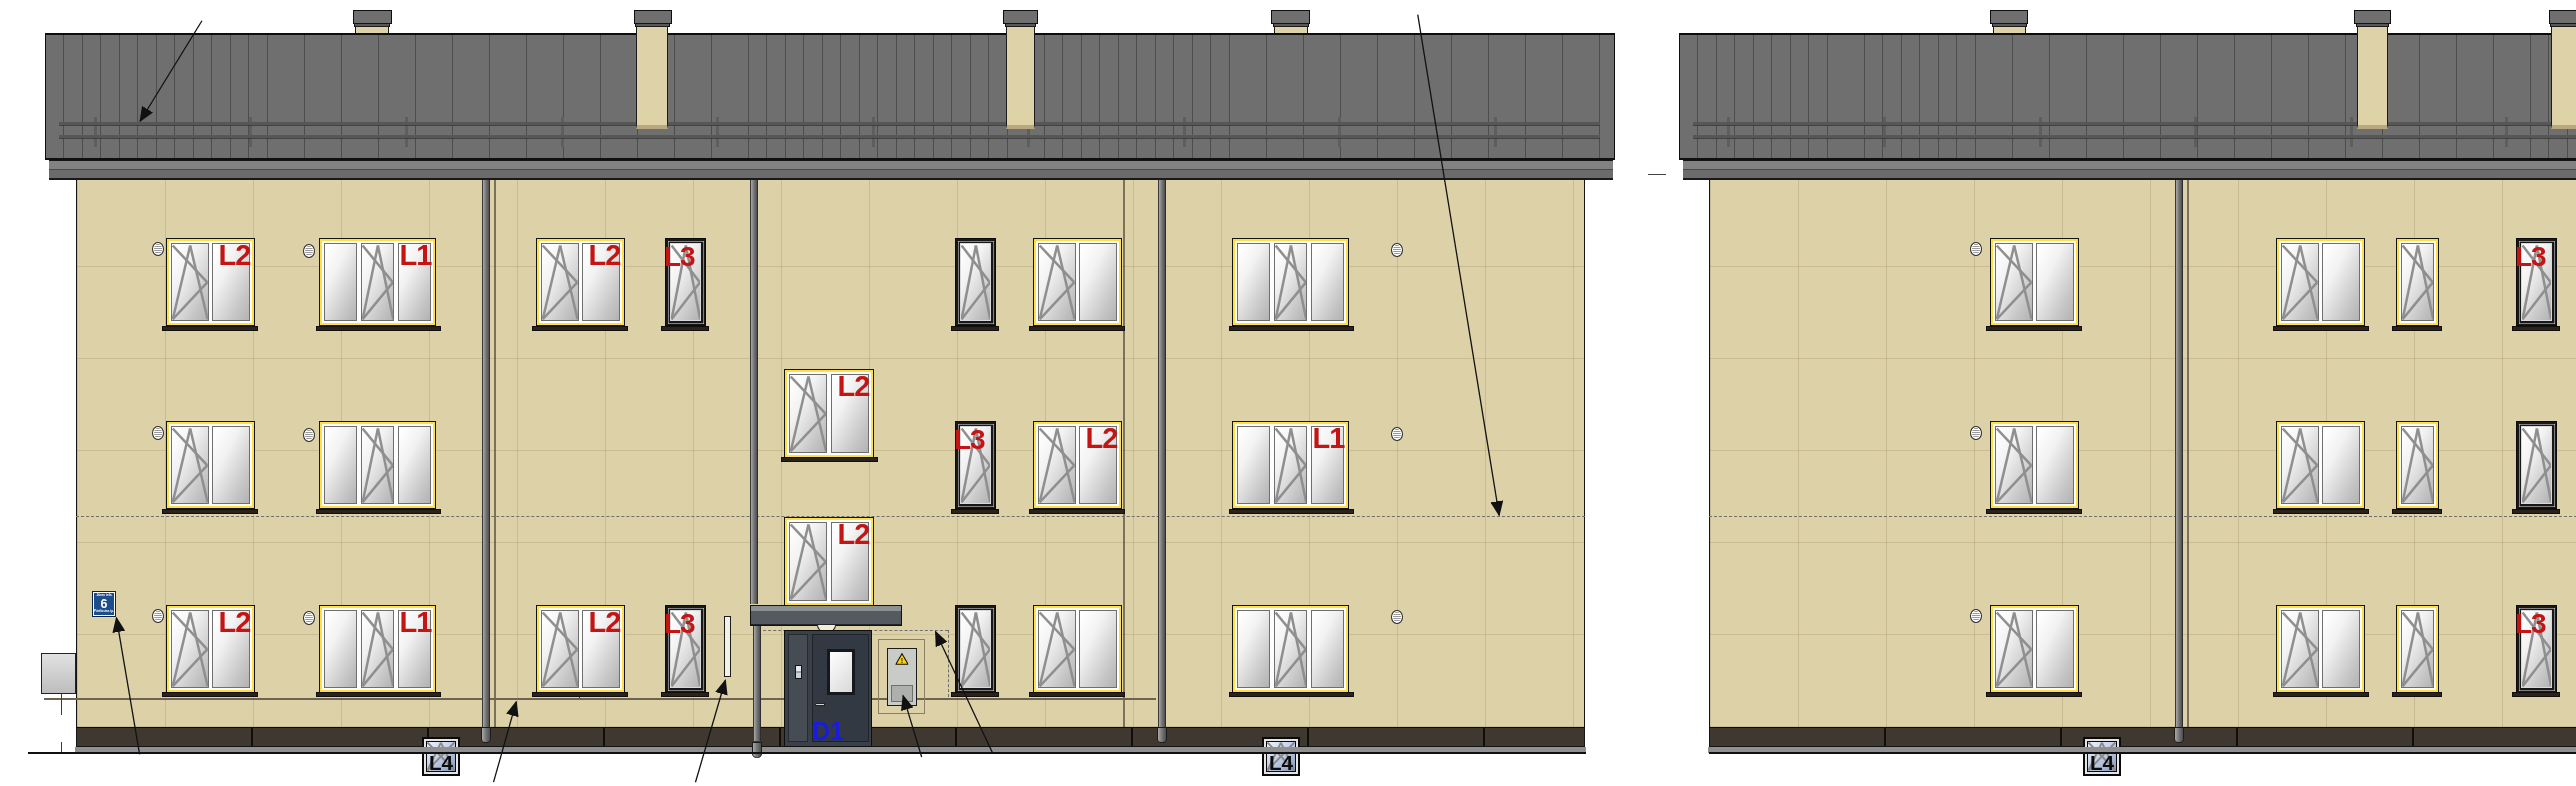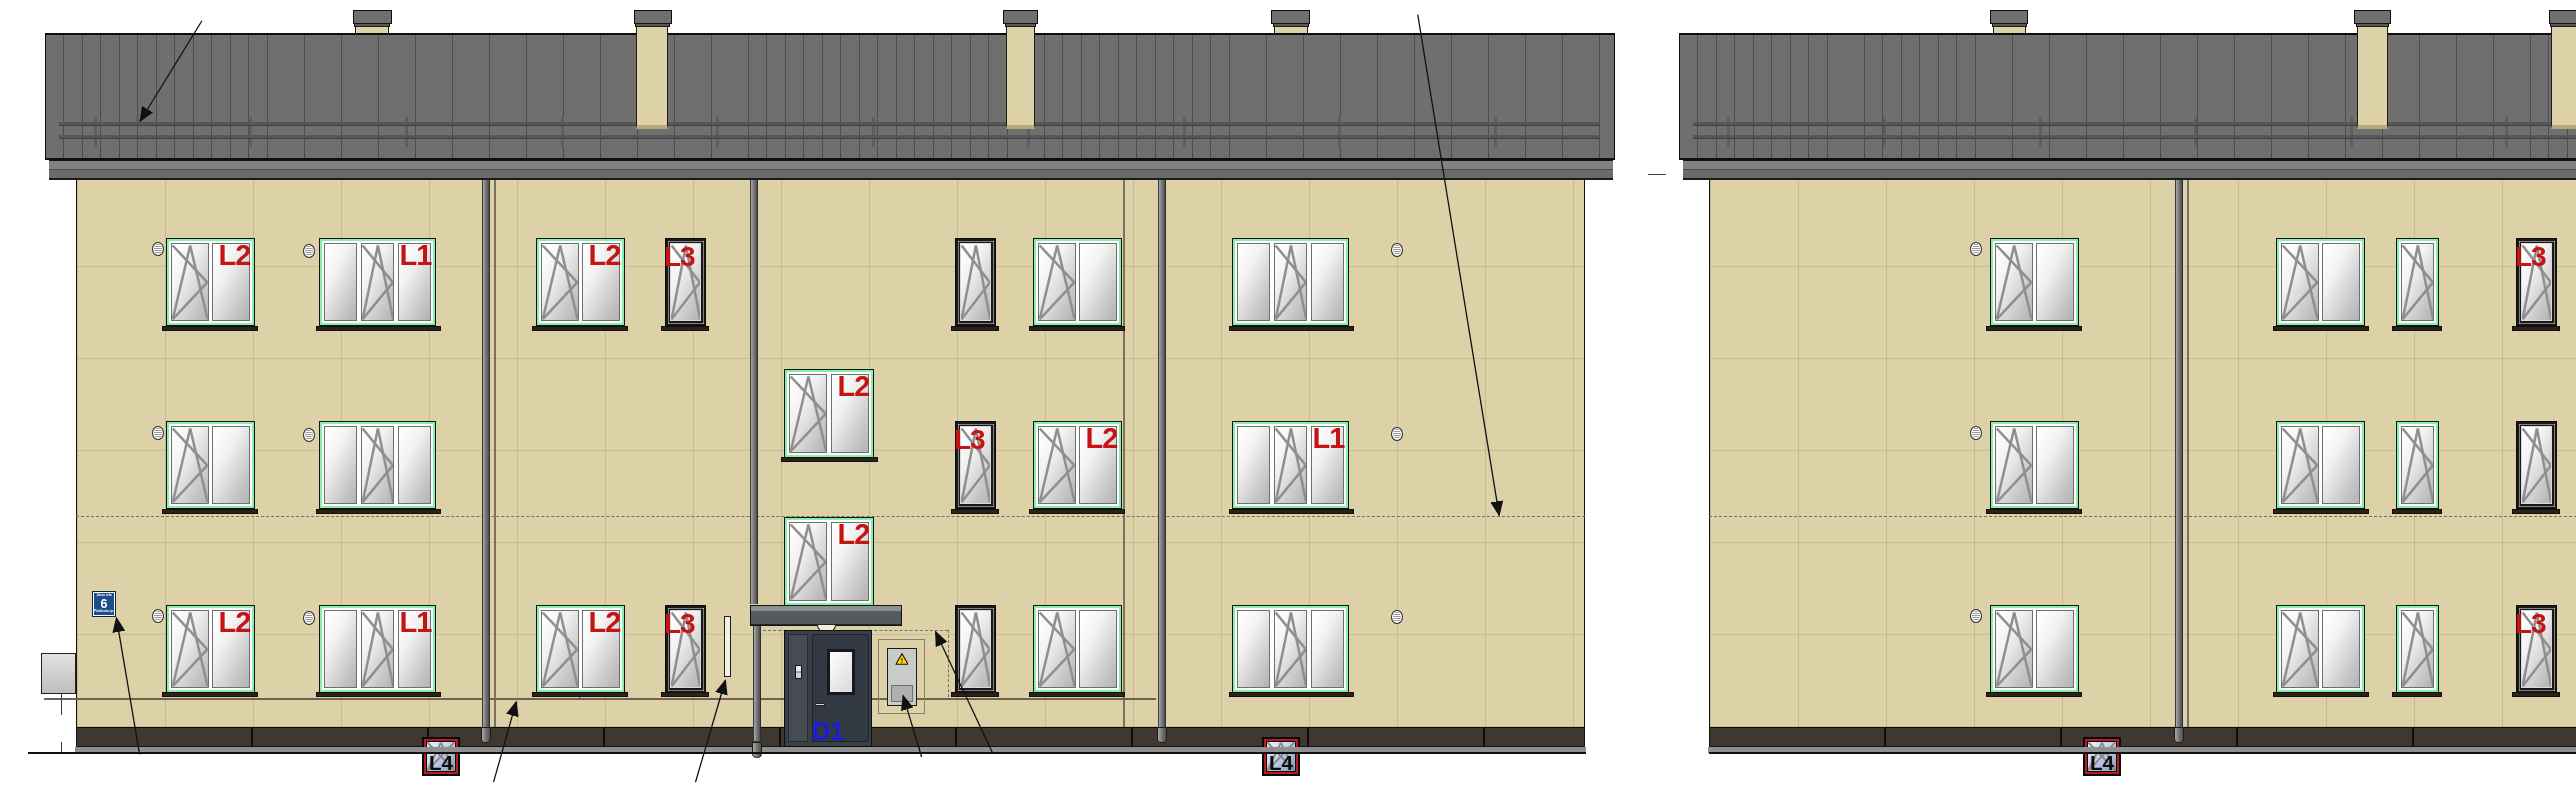--- a/index.html
+++ b/index.html
@@ -26,35 +26,35 @@
   
   .chimney-body{position:absolute;background:#ded2a8;border:1px solid #1c1c1c;}
   .chimney-cap{position:absolute;background:#6f6f6f;border:1px solid #0f0f0f;}
   .chimney-lip{position:absolute;background:#585858;border:0.5px solid #141414;}
   .ch-short{z-index:3;} .ch-tall{z-index:5;}
   .ch-base{border-bottom:4.1px solid #b9a87c;}
   
   .dpipe{position:absolute;width:7.7px;background:linear-gradient(90deg,#a9a9a9,#7a7a7a 45%,#4e4e4e);border-left:0.5px solid #383838;border-right:0.5px solid #2e2e2e;z-index:3;}
   .dpipe-out{position:absolute;width:9.8px;background:linear-gradient(90deg,#a9a9a9,#7a7a7a 45%,#4e4e4e);border:1px solid #1c1c1c;border-radius:0 0 4.6px 4.6px;z-index:6;}
   
-  .win{position:absolute;background:#86efac;border:1.5px solid #141414;z-index:3;}
+  .win{position:absolute;background:#fde047;border:1.5px solid #141414;z-index:3;}
   .win-body{position:absolute;inset:2.1px;display:flex;gap:3.1px;padding:1.5px;background:#fdfdfd;}
   .pane{position:relative;flex:1;border:1px solid #6f6f6f;background:linear-gradient(118deg,#ffffff 5%,#f2f2f2 35%,#c6c6c6 78%,#b2b2b2 100%);overflow:hidden;}
   .pane svg{position:absolute;inset:0;width:100%;height:100%;}
   .win-dark{border:1.5px solid #0b0b0b;background:#181818;}
   .win-dark .win-body{inset:1.5px;padding:2.1px;background:#181818;box-shadow:inset 0 0 0 0.5px #e8e8e8;}
   .win-dark .pane{border:0.5px solid #d9d9d9;}
   .sill{position:absolute;height:4.6px;background:#2a231c;border:0.5px solid #140f0a;z-index:3;}
   .wlabel{position:absolute;top:2.1px;right:3.6px;font-weight:bold;font-size:29px;line-height:1;color:#c41414;z-index:4;letter-spacing:-1px;}
   .wlabel-dark{right:auto;left:-2.1px;top:4.1px;font-size:28px;}
   
   .vent{position:absolute;width:12px;height:14.4px;border:1px solid #2b2b2b;border-radius:50%;
       background:repeating-linear-gradient(180deg,#ffffff 0 1px,#9a9a9a 1px 2.1px);box-shadow:inset 0 0 0 1px #ffffff;z-index:3;}
   
-  .l4{position:absolute;width:38px;height:39px;border:2.1px solid #0a0a0a;background:#b91c1c;padding:2.1px;z-index:5;}
+  .l4{position:absolute;width:38px;height:39px;border:2.1px solid #0a0a0a;background:#e5e5e5;padding:2.1px;z-index:5;}
   .l4-in{position:relative;width:100%;height:100%;border:1.5px solid #0a0a0a;background:linear-gradient(135deg,#eef2fd 0%,#c6d2ea 45%,#8598bd 100%);overflow:visible;}
   .l4-in svg{position:absolute;inset:0;width:100%;height:100%;}
   .l4-label{position:absolute;left:0;right:0;bottom:-3.1px;text-align:center;font-weight:bold;font-size:20.6px;line-height:1;color:#0c0c0c;}
   
   .door{position:absolute;background:#3a4047;border:1.5px solid #0e0e0e;z-index:4;}
   .door-side{position:absolute;background:#454c54;border:1px solid #262b30;}
   .door-leaf{position:absolute;background:#333942;border:1px solid #1e232a;}
   .door-glass{position:absolute;background:linear-gradient(130deg,#ffffff,#d9d9d9);border:3.1px solid #15181d;}
   .door-handle{position:absolute;width:10.3px;height:3.6px;background:#d8d8d8;border:0.5px solid #222;border-radius:2.1px 0.5px 0.5px 2.1px;}
   .intercom{position:absolute;width:7.7px;height:14.4px;background:linear-gradient(#e7e9ea 0 40%,#9aa0a5 40% 60%,#cfd3d6 60%);border:0.5px solid #14171a;}

